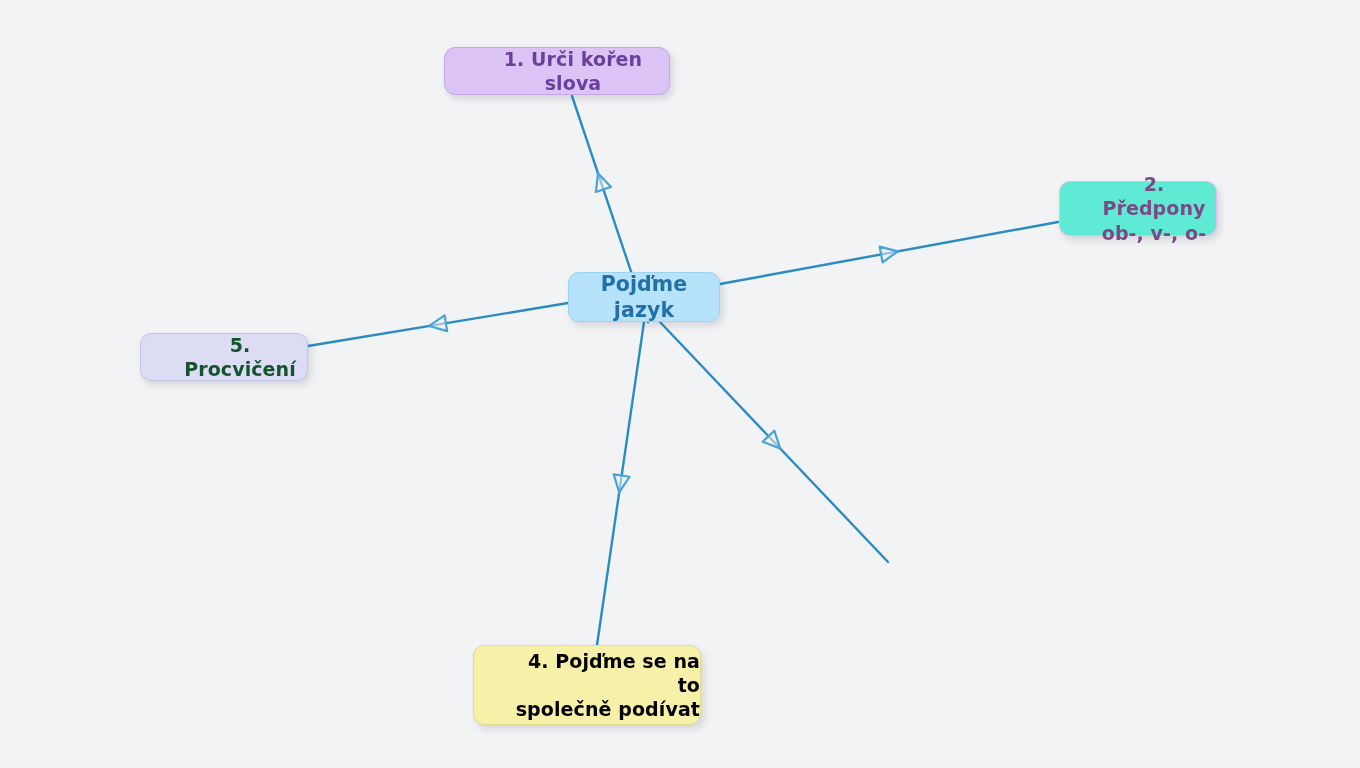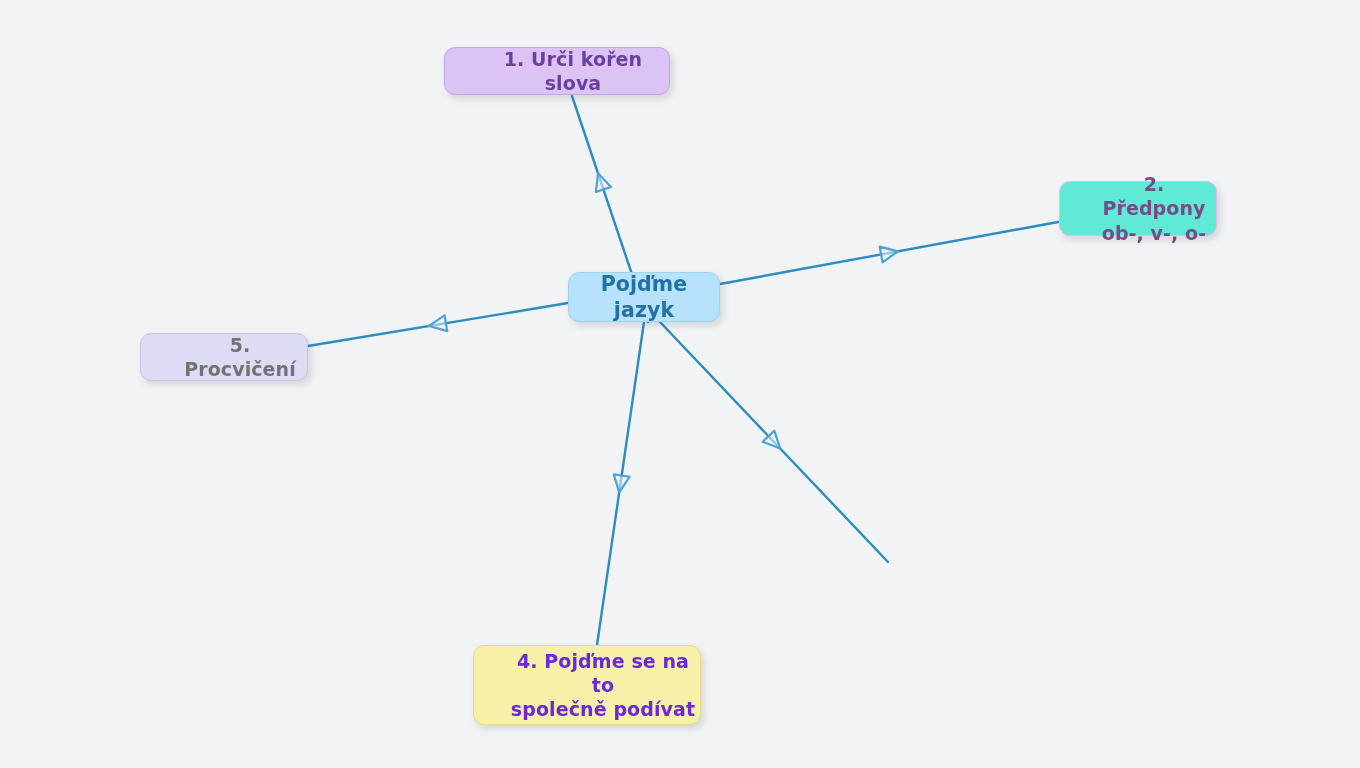--- a/index.html
+++ b/index.html
@@ -73,18 +73,18 @@
     </svg>
 
   <div class="node node-central" style="left: 568px; top: 272px; width: 152px; height: 50px; background: rgb(182, 226, 251); border-color: rgb(158, 211, 240); color: rgb(33, 113, 168);">Pojďme jazyk</div>
 
   <div class="node node-branch" style="left: 444px; top: 47px; width: 226px; height: 48px; background: rgb(219, 196, 245); border-color: rgb(196, 167, 232); color: rgb(107, 63, 160);">1. Urči kořen slova</div>
 
   <div class="node node-branch" style="left: 1059px; top: 153px; width: 158px; height: 55px; background: #5eead4; border-color: rgb(231, 185, 231); color: rgb(122, 74, 134); margin-top: 28px;">2. Předpony
 ob-, v-, o-</div>
 
 
-  <div class="node node-branch" style="left: 473px; top: 645px; width: 228px; height: 80px; background: rgb(247, 240, 168); border-color: rgb(228, 221, 140); color: #6d28d9;">4. Pojďme se na to
+  <div class="node node-branch" style="left: 473px; top: 645px; width: 228px; height: 80px; background: rgb(247, 240, 168); border-color: rgb(228, 221, 140); color: #000000; text-align: right;">4. Pojďme se na to
 společně podívat</div>
 
-  <div class="node node-branch" style="left: 140px; top: 333px; width: 168px; height: 48px; background: rgb(220, 220, 245); border-color: rgb(196, 196, 232); color: #737373;">5. Procvičení</div>
+  <div class="node node-branch" style="left: 140px; top: 333px; width: 168px; height: 48px; background: rgb(220, 220, 245); border-color: rgb(196, 196, 232); color: #14532d;">5. Procvičení</div>
 
 </div>
 
 </body></html>

